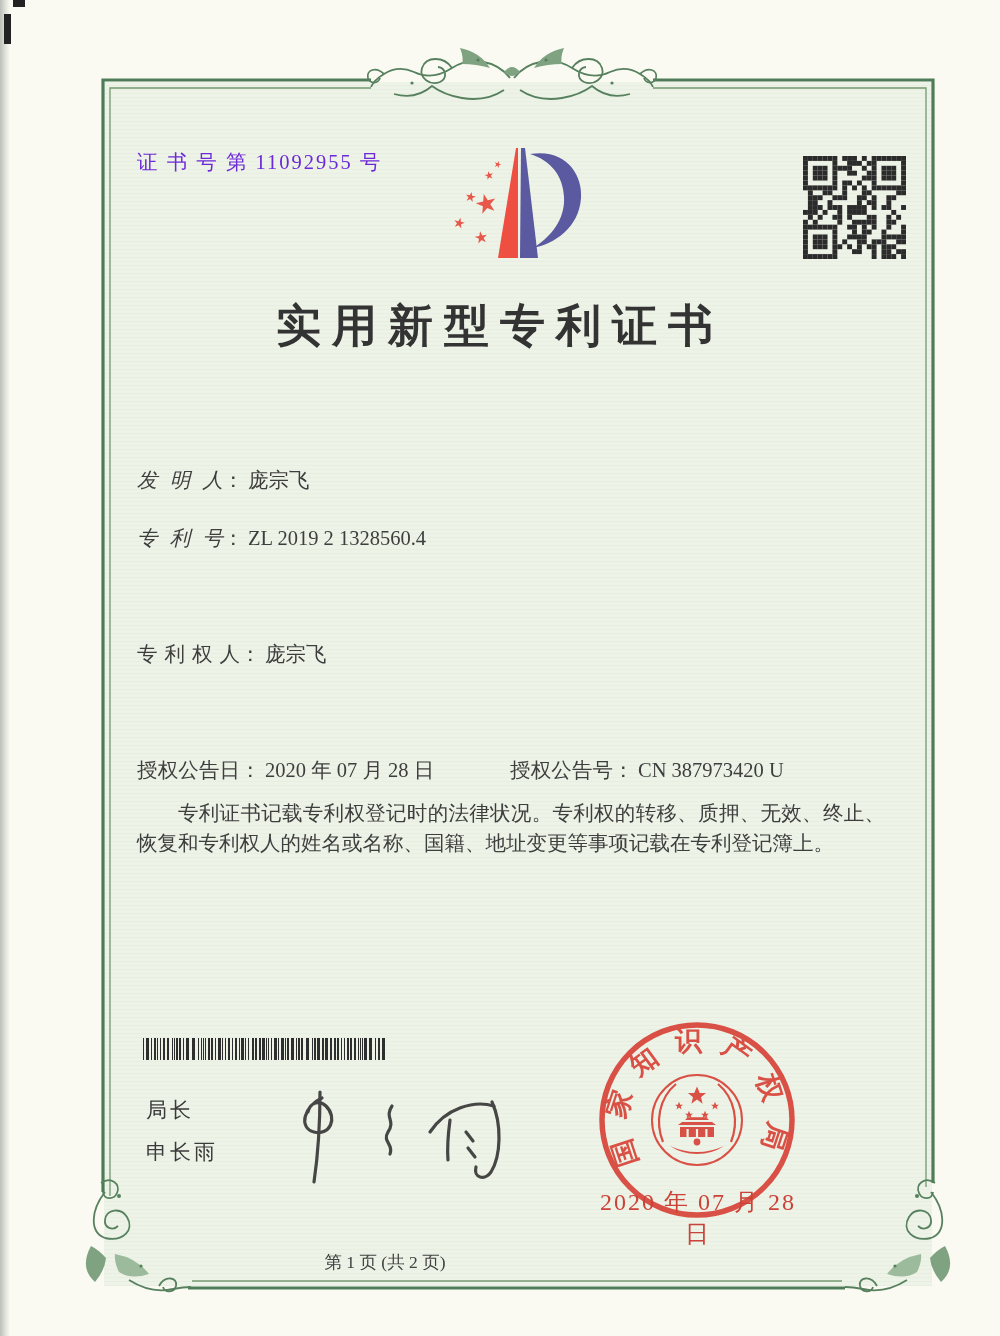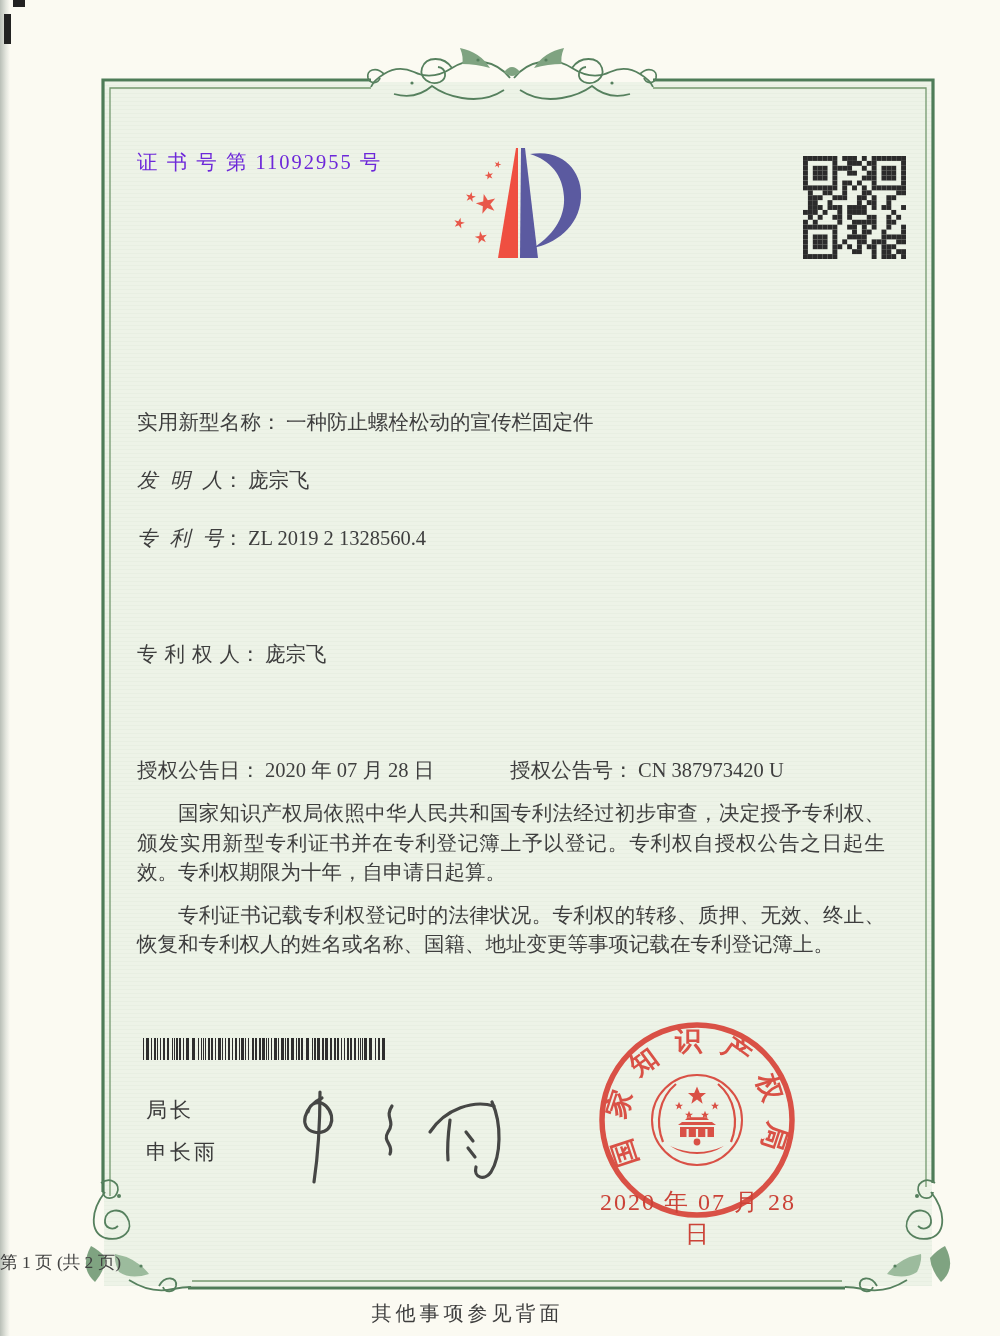--- a/index.html
+++ b/index.html
@@ -24,21 +24,21 @@
   .w-five{width:103px;}
   .colon{display:inline-block;width:20px;}
   .val{margin-left:5px;}
   #paras{left:137px;top:799px;width:748px;font-size:20.5px;line-height:29.5px;
      text-align:justify;color:#3e3e3e;}
   #paras p{margin:0 0 13px 0;text-indent:2em;}
   #commissioner-title{left:146px;top:1096px;font-size:21px;letter-spacing:3px;}
   #commissioner-name{left:146px;top:1138px;font-size:21px;letter-spacing:3px;text-align:center;}
   #seal-date{left:592px;top:1186px;width:212px;text-align:center;font-size:24px;
      color:#cb4338;letter-spacing:2px;}
-  #page-info{left:0;width:770px;top:1250px;font-size:17.5px;color:#414141;}
+  #page-info{left:0;width:770px;top:1250px;text-align:center;font-size:17.5px;color:#414141;}
   #back-note{left:0;width:935px;top:1300px;text-align:center;font-size:20px;
      letter-spacing:4px;color:#3e3e3e;}
 </style>
 </head>
 <body>
 
 <div id="page">
 
   <div class="abs" id="inner-bg"></div>
   <div class="abs" id="scan-edge"></div>
@@ -340,42 +340,39 @@
       <rect x="20" y="100" width="5" height="5"></rect>
       <rect x="25" y="100" width="5" height="5"></rect>
       <rect x="30" y="100" width="5" height="5"></rect>
       <rect x="70" y="100" width="5" height="5"></rect>
       <rect x="80" y="100" width="5" height="5"></rect>
       <rect x="85" y="100" width="5" height="5"></rect>
       <rect x="90" y="100" width="5" height="5"></rect>
       <rect x="100" y="100" width="5" height="5"></rect>
     </svg>
 
-
-  <div class="abs row" style="top:408px">
-    <span class="lbl w-name">实用新型名称</span><span class="colon">：</span><span class="val">一种防止螺栓松动的宣传栏固定件</span>
-  </div>
+  <div class="abs" id="title">实用新型专利证书</div>
+
   <div class="abs row" style="top:466px">
     <span class="lbl w-short">发明人</span><span class="colon">：</span><span class="val">庞宗飞</span>
   </div>
   <div class="abs row" style="top:524px">
     <span class="lbl w-short">专利号</span><span class="colon">：</span><span class="val">ZL 2019 2 1328560.4</span>
   </div>
   <div class="abs row" style="top:640px">
     <span class="lbl w-five">专利权人</span><span class="colon">：</span><span class="val">庞宗飞</span>
   </div>
   <div class="abs row" style="top:756px">
     <span class="lbl w-five">授权公告日</span><span class="colon">：</span><span class="val">2020 年 07 月 28 日</span>
     <span class="abs" style="left:373px;top:0">
       <span class="lbl w-five">授权公告号</span><span class="colon">：</span><span class="val">CN 387973420 U</span>
     </span>
   </div>
 
   <div class="abs" id="paras">
-    <p>国家知识产权局依照中华人民共和国专利法经过初步审查，决定授予专利权、颁发实用新型专利证书并在专利登记簿上予以登记。专利权自授权公告之日起生效。专利权期限为十年，自申请日起算。</p>
     <p>专利证书记载专利权登记时的法律状况。专利权的转移、质押、无效、终止、恢复和专利权人的姓名或名称、国籍、地址变更等事项记载在专利登记簿上。</p>
   </div>
 
   <svg class="abs" style="left:143px;top:1038px" width="245" height="22" viewBox="0 0 245 22" id="bar" fill="#2e2e2e">
       <rect x="0" y="0" width="1" height="22"></rect>
       <rect x="3" y="0" width="3" height="22"></rect>
       <rect x="8" y="0" width="1" height="22"></rect>
       <rect x="11" y="0" width="2" height="22"></rect>
       <rect x="14" y="0" width="1" height="22"></rect>
       <rect x="17" y="0" width="1" height="22"></rect>
@@ -490,15 +487,14 @@
         </g>
         <path d="M-27,26 Q0,38 27,26 Q15,34 0,34 Q-15,34 -27,26 Z"></path>
         <circle cy="22" r="3.4"></circle>
       </g>
     </g>
   </svg>
 
   <div class="abs" id="seal-date">2020 年 07 月 28 日</div>
 
   <div class="abs" id="page-info">第 1 页 (共 2 页)</div>
-  <div class="abs" id="back-note">其他事项参见背面</div>
 
 </div>
 
 </body></html>

